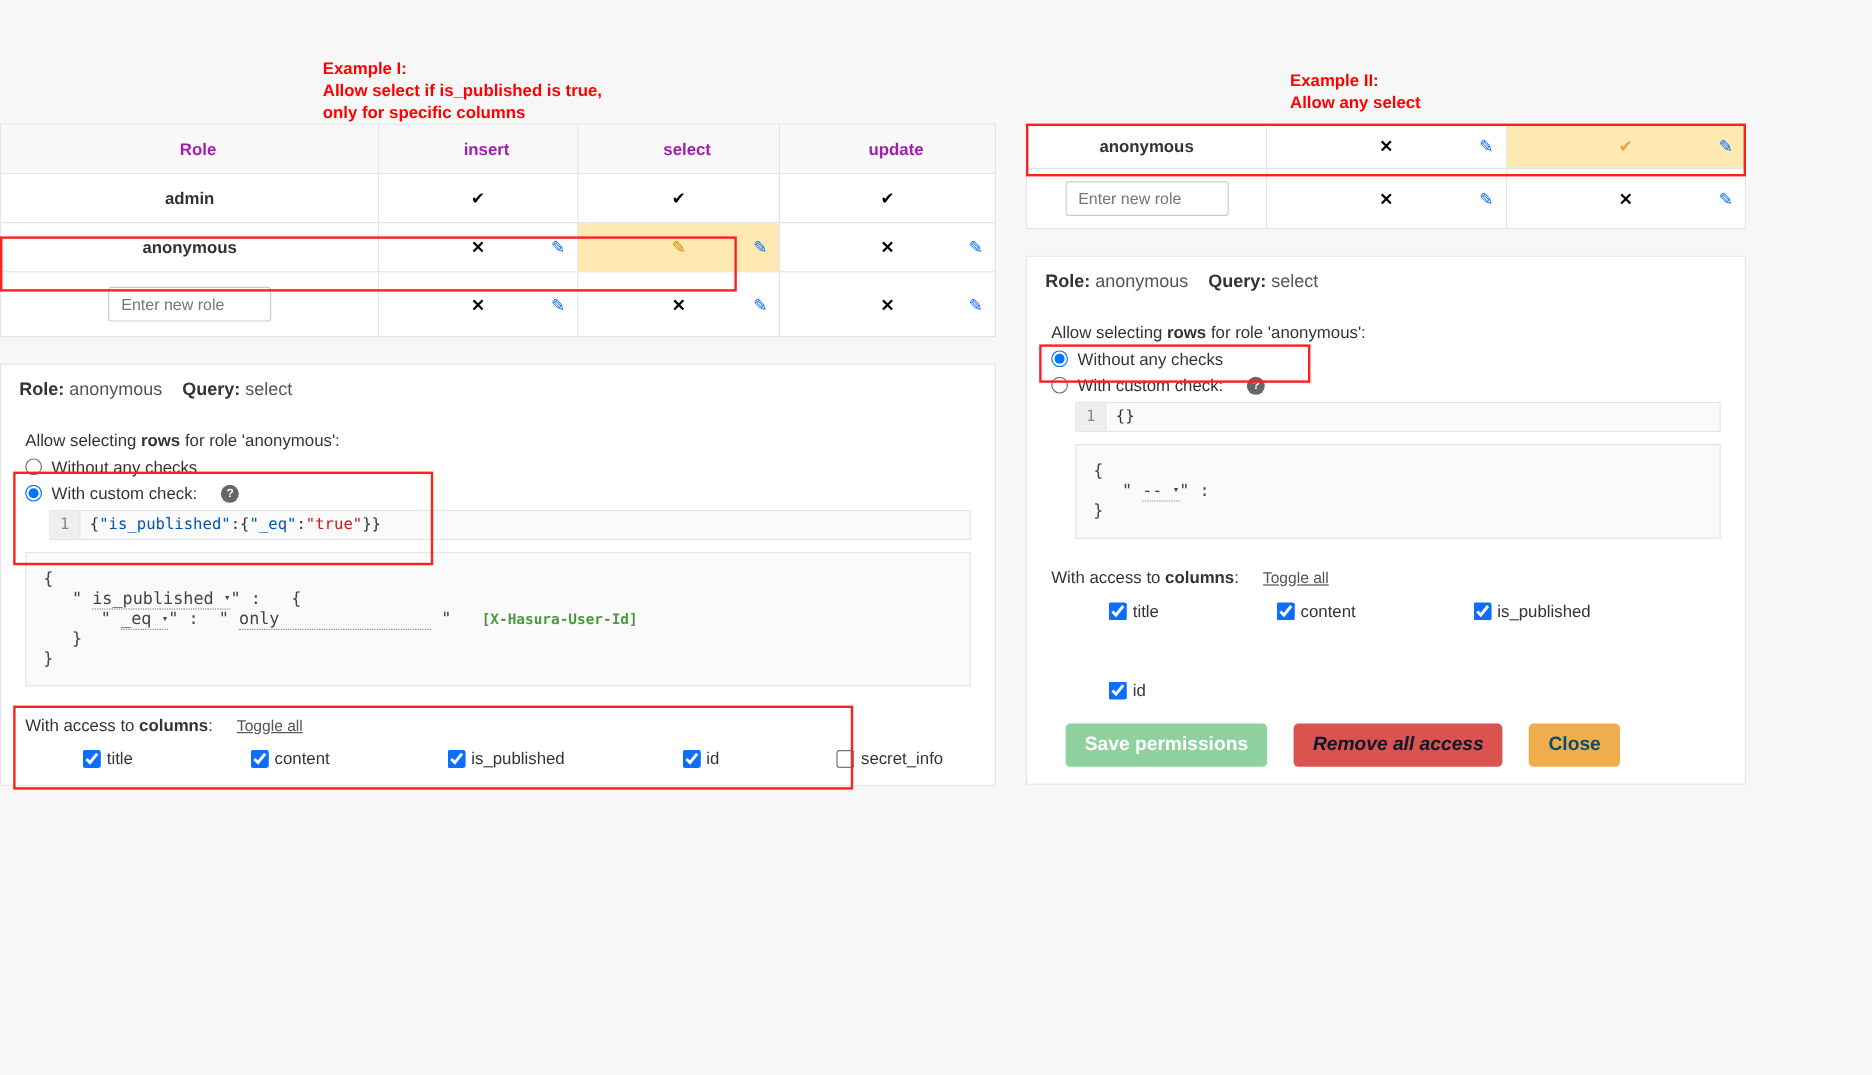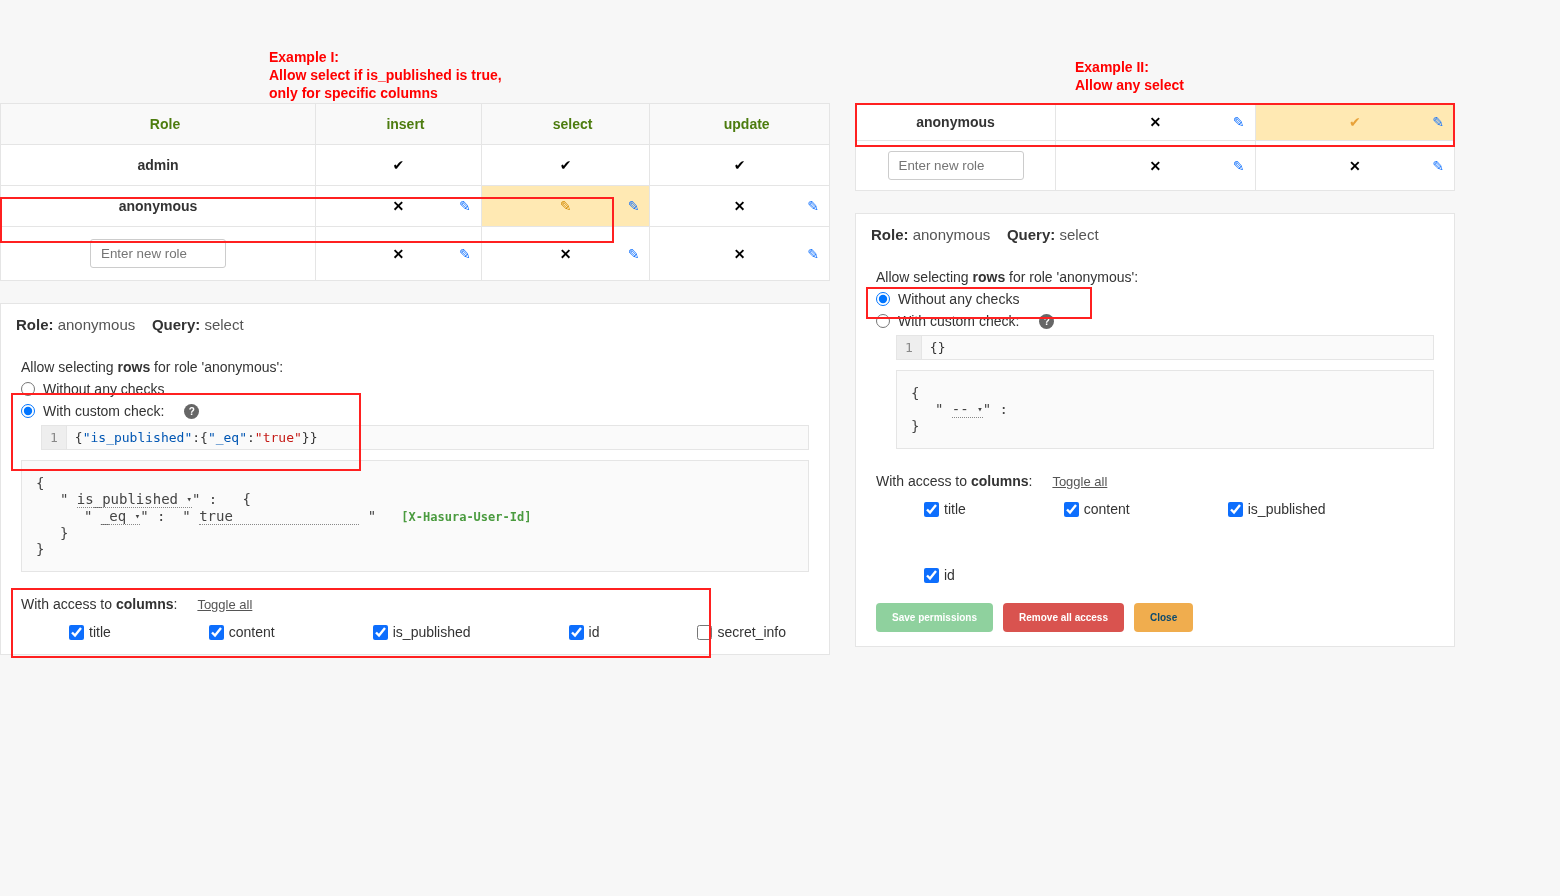--- a/index.html
+++ b/index.html
@@ -5,21 +5,21 @@
 *{box-sizing:border-box;margin:0;padding:0;}
 body{background:#f7f7f7;font-family:-apple-system,BlinkMacSystemFont,"Segoe UI",sans-serif;font-size:14px;color:#333;}
 .page{width:1560px;height:896px;position:relative;display:flex;}
 .left-panel{position:absolute;left:0;top:103px;width:830px;}
 .right-panel{position:absolute;left:855px;top:103px;width:600px;}
 .annotation{position:absolute;font-weight:bold;color:#ff0000;font-size:14px;line-height:1.3;}
 .anno1{left:269px;top:48px;}
 .anno2{left:1075px;top:58px;}
 .table{width:100%;border-collapse:collapse;background:#fff;}
 .table th,.table td{border:1px solid #e5e5e5;padding:12px 20px;text-align:center;}
-.table th{background:#f9f9f9;font-weight:bold;color:#4d7c0f;padding-left:34px;}
+.table th{background:#f9f9f9;font-weight:bold;color:#a21caf;padding-left:34px;}
 .table td.role-cell{font-weight:bold;}
 .table td.cell{position:relative;}
 .pencil{color:#0d6efd;position:absolute;right:10px;top:50%;transform:translateY(-50%);cursor:pointer;}
 .check{color:#000;}
 .cross{color:#000;font-weight:bold;}
 .edit-sq{color:#d48b00;}
 .selected-cell{background:#ffe9b3;}
 .selected-cell-orange{background:#ffe9b3;}
 .check-orange{color:#e8a23a;}
 .input-role{padding:6px 10px;border:1px solid #ccc;border-radius:3px;width:136px;color:#888;}
@@ -41,23 +41,23 @@
 .builder .dropdown{border-bottom:1px dotted #888;display:inline-block;padding-right:14px;position:relative;}
 .builder .dropdown::after{content:"▾";font-size:9px;position:absolute;right:0;top:3px;}
 .builder .true-val{border-bottom:1px dotted #888;display:inline-block;min-width:160px;}
 .hasura-hint{color:#4a9b3f;font-size:12px;font-weight:bold;}
 .cols-head{display:flex;align-items:center;gap:20px;margin-bottom:12px;}
 .toggle-link{color:#555;text-decoration:underline;font-size:13px;cursor:pointer;}
 .cols-list{display:flex;gap:50px;flex-wrap:wrap;}
 .col-item{display:flex;align-items:center;gap:5px;padding-left:48px;}
 .col-item input[type=checkbox]{width:15px;height:15px;accent-color:#0d6efd;}
 .btns{display:flex;gap:10px;margin-top:20px;}
-.btn{padding:9px 16px;border:none;border-radius:4px;font-weight:bold;font-size:10px;cursor:pointer;}
+.btn{padding:9px 16px;border:none;border-radius:4px;font-weight:bold;font-size:16px;cursor:pointer;margin-left:12px;}
 .btn-save{background:#8fd19e;color:#fff;}
-.btn-remove{background:#d9534f;color:#ffffff;}
+.btn-remove{background:#d9534f;color:#0f172a;font-style:italic;}
 .btn-close{background:#f0ad4e;color:#0c4a6e;}
 .right-panel .table th,.right-panel .table td{padding:10px 16px;}
 </style>
 </head>
 <body>
 
 <div class="page">
 <div class="annotation anno1">
  <div>Example I:</div>
  <div>Allow select if is_published is true,</div>
@@ -119,21 +119,21 @@
 <div class="lineno">1</div>
 <div class="code-content">
 <span>{</span><span class="code-key">"is_published"</span><span>:{</span><span class="code-key">"_eq"</span><span>:</span><span class="code-str">"true"</span><span>}}</span>
 </div>
 </div>
 <div class="red-box" style="left:-10px;top:-10px;width:350px;height:78px;"></div>
 </div>
 <div class="builder">
 <div>{</div>
 <div class="indent">" <span class="dropdown">is_published</span><span>" :</span>&nbsp;&nbsp;&nbsp;<span>{</span></div>
-<div class="indent" style="padding-left:48px;">" <span class="dropdown">_eq</span><span>" :</span>&nbsp;&nbsp;<span>"</span> <span class="true-val">true</span> <span>"</span>&nbsp;&nbsp;&nbsp;<span class="hasura-hint">[X-Hasura-User-Id]</span></div>
+<div class="indent" style="padding-left:48px;">" <span class="dropdown">_eq</span><span>" :</span>&nbsp;&nbsp;<span>"</span> <span class="true-val">only</span> <span>"</span>&nbsp;&nbsp;&nbsp;<span class="hasura-hint">[X-Hasura-User-Id]</span></div>
 <div class="indent">}</div>
 <div>}</div>
 </div>
 
 <div style="position:relative;margin-top:24px;">
 <div class="cols-head">
 <div><span>With access to </span><strong>columns</strong><span>:</span></div>
 <span class="toggle-link">Toggle all</span>
 </div>
 <div class="cols-list">

